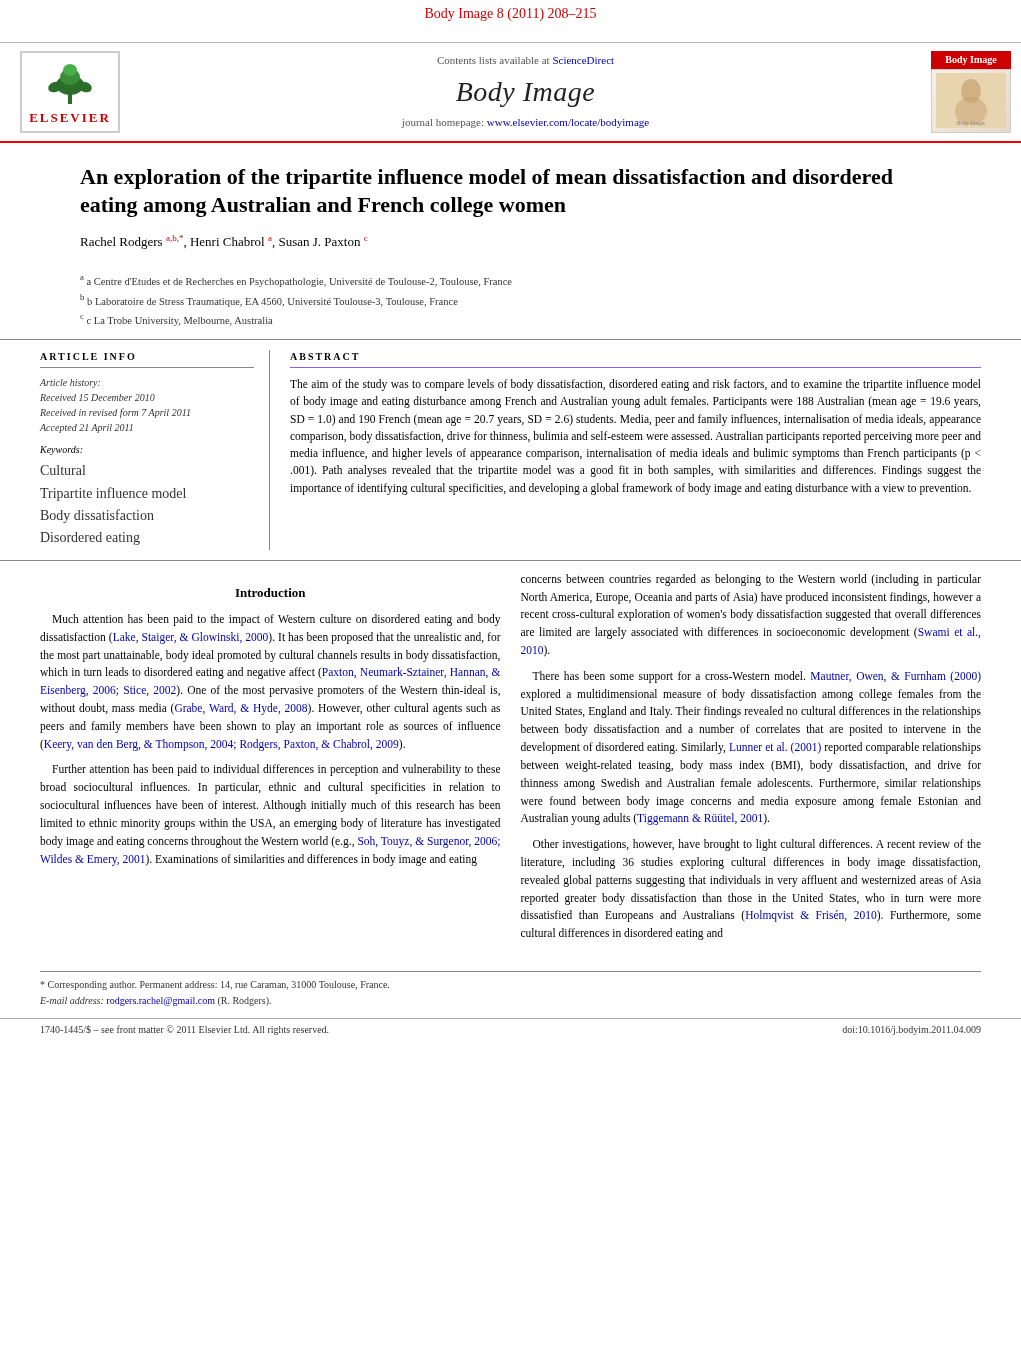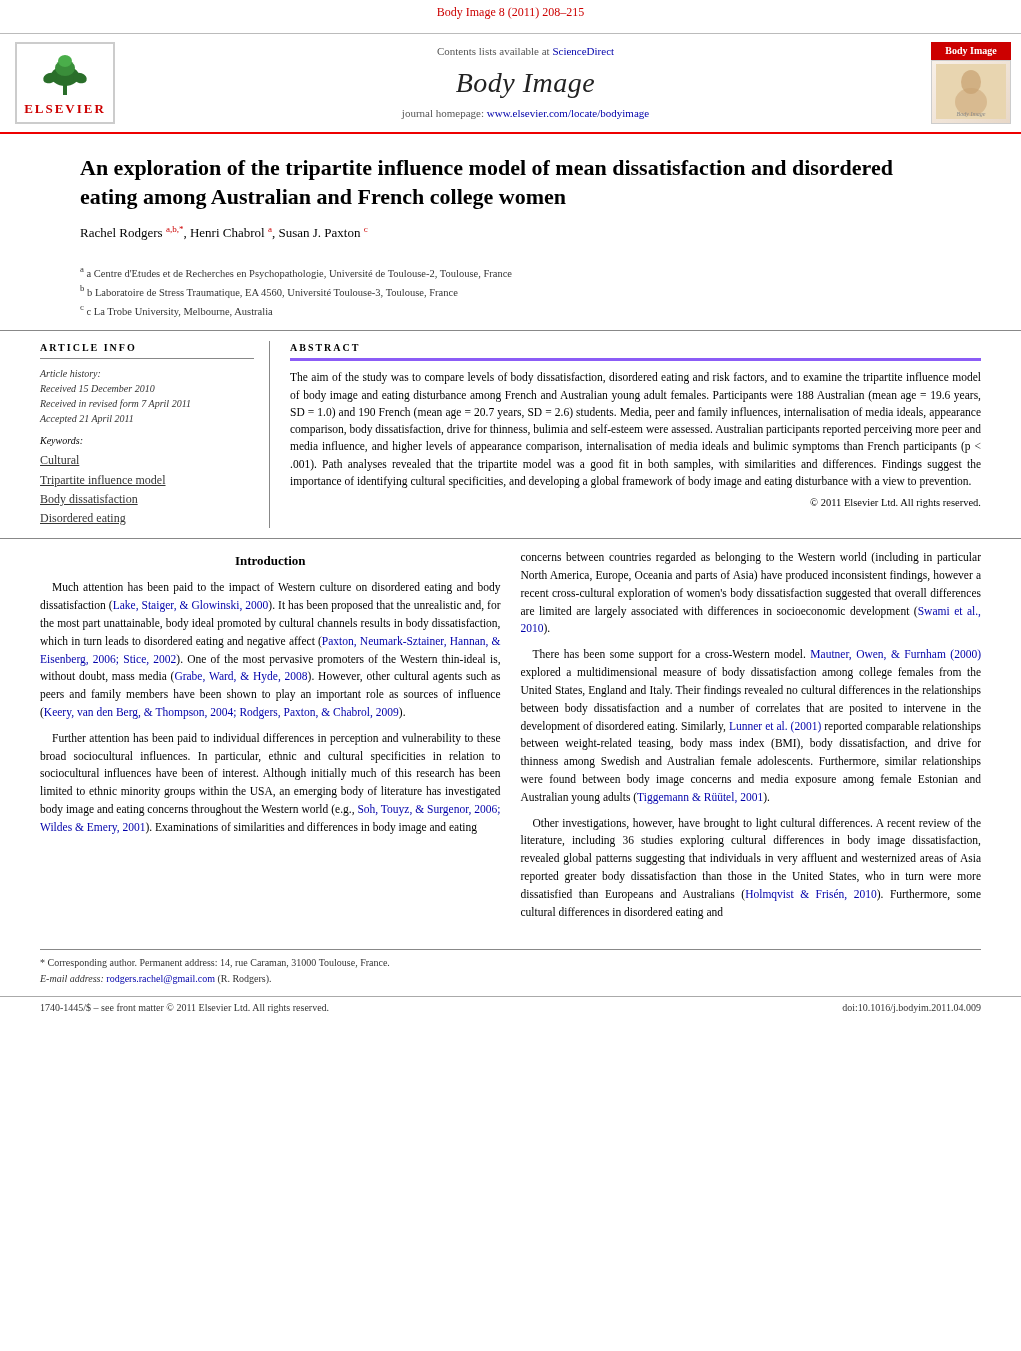--- a/index.html
+++ b/index.html
@@ -7,37 +7,37 @@
       font-family: Times New Roman, Times, serif;
       background: #fff;
       color: #000;
       width: 1021px;
       min-height: 1351px;
       font-size: 13px;
       line-height: 1.4;
     }
     .top-bar {
       text-align: center;
-      font-size: 12px;
+      font-size: 14px;
       color: #c00;
-      padding: 4px 0 12px 0;
+      padding: 4px 0 18px 0;
       border-bottom: 1px solid #bbb;
     }
     .header-section {
       display: flex;
       align-items: stretch;
       border-bottom: 2px solid #e00;
       padding: 8px 10px;
       gap: 10px;
     }
     .elsevier-logo {
       width: 110px;
       display: flex;
       align-items: center;
-      justify-content: center;
+      justify-content: flex-end;
       flex-shrink: 0;
     }
     .elsevier-logo-inner {
       border: 2px solid #ccc;
       padding: 4px;
       text-align: center;
       width: 100px;
     }
     .elsevier-tree {
       width: 60px;
@@ -171,31 +171,30 @@
     }
     .keywords-section {
       margin-top: 8px;
     }
     .keywords-title {
       font-size: 10px;
       font-style: italic;
       margin-bottom: 3px;
     }
     .keywords-list {
-      font-size: 12px;
+      font-size: 14px;
       color: #333;
       line-height: 1.6;
-      text-decoration: underline;
     }
     .abstract-title {
       font-size: 10px;
       font-weight: bold;
       letter-spacing: 2px;
       text-transform: uppercase;
-      border-bottom: 3px solid #8b5cf6;
+      border-bottom: 1px solid #8b5cf6;
       padding-bottom: 3px;
       margin-bottom: 8px;
       color: #000;
     }
     .abstract-text {
       font-size: 11.5px;
       color: #000;
       line-height: 1.5;
       text-align: justify;
     }
@@ -216,21 +215,21 @@
       flex: 1;
       font-size: 11.5px;
       color: #000;
       text-align: justify;
       line-height: 1.55;
     }
     .section-title {
       text-align: center;
       font-size: 13px;
       font-weight: bold;
-      margin: 2px 0 8px 0;
+      margin: 12px 0 8px 0;
     }
     .body-col p {
       margin-bottom: 8px;
       text-indent: 12px;
     }
     .body-col p:first-child {
       text-indent: 0;
     }
     .footnote-section {
       border-top: 1px solid #888;
@@ -325,21 +324,20 @@
         <div>Cultural</div>
         <div>Tripartite influence model</div>
         <div>Body dissatisfaction</div>
         <div>Disordered eating</div>
       </div>
     </div>
   </div>
   <div class="right-col">
     <div class="abstract-title">ABSTRACT</div>
     <div class="abstract-text">The aim of the study was to compare levels of body dissatisfaction, disordered eating and risk factors, and to examine the tripartite influence model of body image and eating disturbance among French and Australian young adult females. Participants were 188 Australian (mean age = 19.6 years, SD = 1.0) and 190 French (mean age = 20.7 years, SD = 2.6) students. Media, peer and family influences, internalisation of media ideals, appearance comparison, body dissatisfaction, drive for thinness, bulimia and self-esteem were assessed. Australian participants reported perceiving more peer and media influence, and higher levels of appearance comparison, internalisation of media ideals and bulimic symptoms than French participants (p &lt; .001). Path analyses revealed that the tripartite model was a good fit in both samples, with similarities and differences. Findings suggest the importance of identifying cultural specificities, and developing a global framework of body image and eating disturbance with a view to prevention.</div>
-    <div class="copyright-line">© 2011 Elsevier Ltd. All rights reserved.</div>
   </div>
 </div>
 
 <div class="body-section">
   <div class="two-col-body">
 
     <div class="body-col">
       <div class="section-title">Introduction</div>
       <p>
         Much attention has been paid to the impact of Western culture on disordered eating and body dissatisfaction (<span class="blue-text">Lake, Staiger, &amp; Glowinski, 2000</span>). It has been proposed that the unrealistic and, for the most part unattainable, body ideal promoted by cultural channels results in body dissatisfaction, which in turn leads to disordered eating and negative affect (<span class="blue-text">Paxton, Neumark-Sztainer, Hannan, &amp; Eisenberg, 2006; Stice, 2002</span>). One of the most pervasive promoters of the Western thin-ideal is, without doubt, mass media (<span class="blue-text">Grabe, Ward, &amp; Hyde, 2008</span>). However, other cultural agents such as peers and family members have been shown to play an important role as sources of influence (<span class="blue-text">Keery, van den Berg, &amp; Thompson, 2004; Rodgers, Paxton, &amp; Chabrol, 2009</span>).

